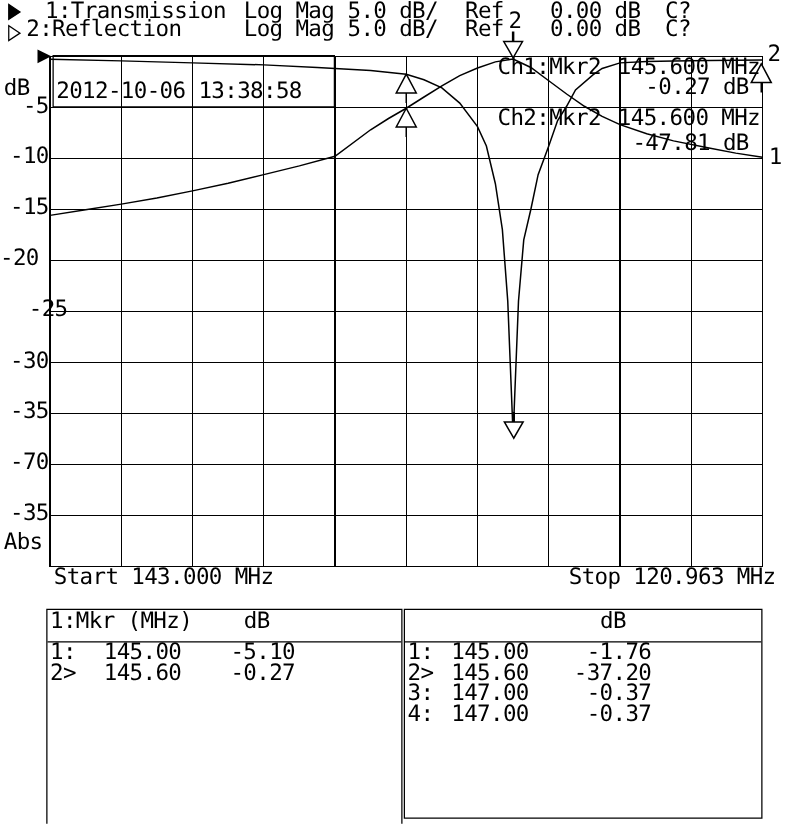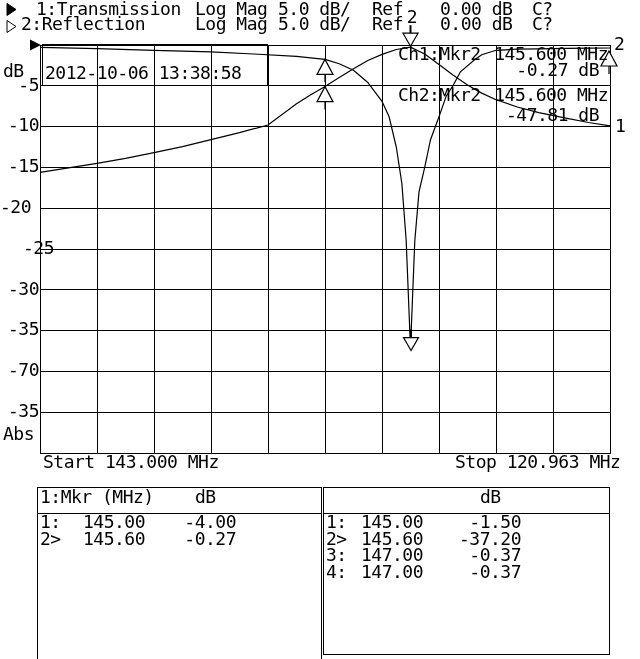--- a/index.html
+++ b/index.html
@@ -119,38 +119,38 @@
 
 <div class="box" style="left:37px;top:487px;width:285px;height:208px">
   <div class="thead">
     <span class="t" style="left:2px;top:0px">1:Mkr (MHz)</span>
     <span class="t" style="left:157px;top:0px">dB</span>
   </div>
   <div id="mt0-rows">
       <div>
         <span class="t" style="left:2px;top:24.9px">1:</span>
         <span class="t tr" style="left:30px;width:77px;top:24.9px">145.00</span>
-        <span class="t tr" style="left:120px;width:78px;top:24.9px">-4.00</span>
+        <span class="t tr" style="left:120px;width:78px;top:24.9px">-5.10</span>
       </div>
       <div>
         <span class="t" style="left:2px;top:41.6px">2&gt;</span>
         <span class="t tr" style="left:30px;width:77px;top:41.6px">145.60</span>
         <span class="t tr" style="left:120px;width:78px;top:41.6px">-0.27</span>
       </div>
     </div>
 </div>
 <div class="box" style="left:323px;top:487px;width:287px;height:168px">
   <div class="thead">
     <span class="t" style="left:156px;top:0px">dB</span>
   </div>
   <div id="mt1-rows">
       <div>
         <span class="t" style="left:2px;top:24.9px">1:</span>
         <span class="t tr" style="left:25px;width:74px;top:24.9px">145.00</span>
-        <span class="t tr" style="left:119px;width:78px;top:24.9px">-1.50</span>
+        <span class="t tr" style="left:119px;width:78px;top:24.9px">-1.76</span>
       </div>
       <div>
         <span class="t" style="left:2px;top:41.6px">2&gt;</span>
         <span class="t tr" style="left:25px;width:74px;top:41.6px">145.60</span>
         <span class="t tr" style="left:119px;width:78px;top:41.6px">-37.20</span>
       </div>
       <div>
         <span class="t" style="left:2px;top:58.3px">3:</span>
         <span class="t tr" style="left:25px;width:74px;top:58.3px">147.00</span>
         <span class="t tr" style="left:119px;width:78px;top:58.3px">-0.37</span>

